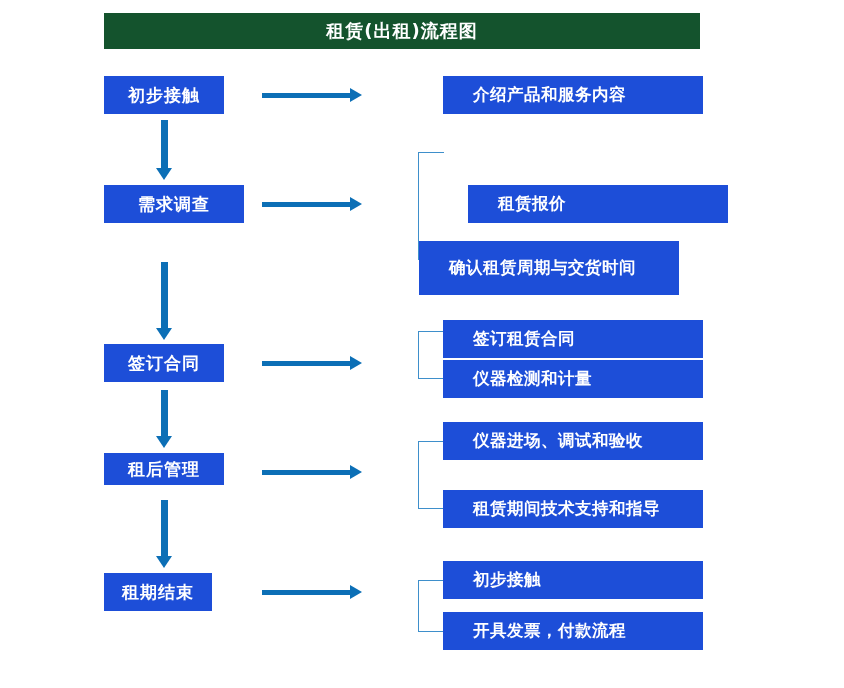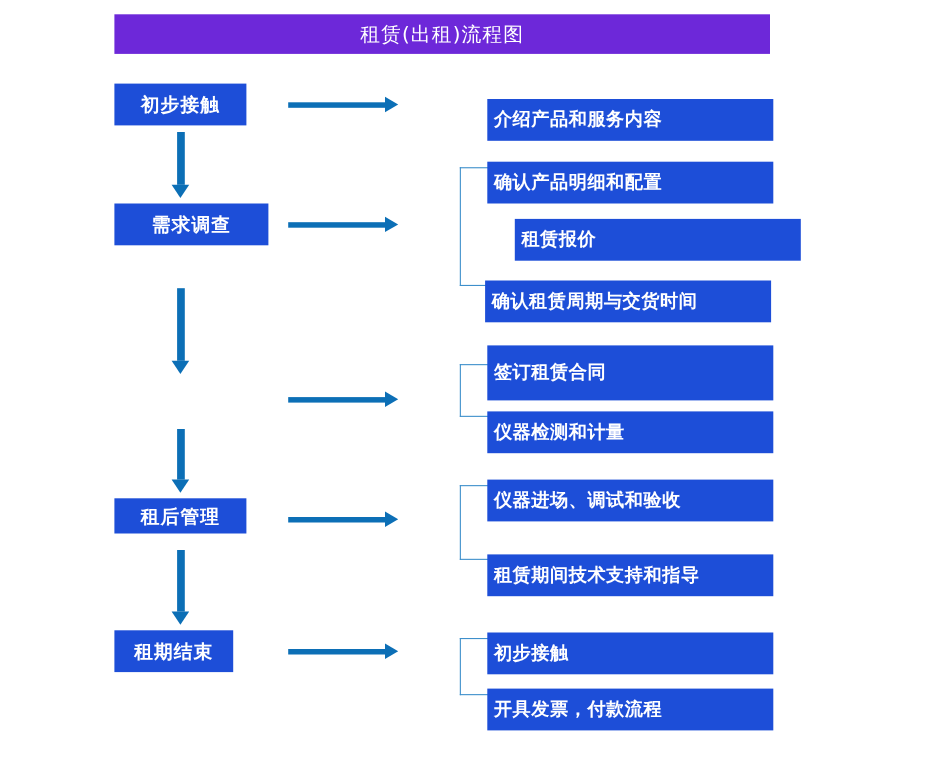--- a/index.html
+++ b/index.html
@@ -9,23 +9,23 @@
     background:#ffffff;
     font-family:"DejaVu Sans","Liberation Sans",sans-serif;
     overflow:hidden;
   }
   #canvas{position:relative;width:844px;height:688px;}
 
   
   .title-bar{
     position:absolute;
     display:flex;align-items:center;justify-content:center;
-    background:#6d28d9;
+    background:#14532d;
     color:#ffffff;
-    font-weight:normal;
+    font-weight:bold;
     letter-spacing:1px;
     white-space:nowrap;
   }
 
   
   .node{
     position:absolute;
     background:#1d4ed8;
     color:#ffffff;
     font-weight:bold;
@@ -34,24 +34,23 @@
     white-space:nowrap;
     box-sizing:border-box;
   }
   .node.stage{
     justify-content:center;
     font-size:17px;
     letter-spacing:1px;
   }
   .node.detail{
     justify-content:flex-start;
-    padding-left:6px;
+    padding-left:30px;
     font-size:16.5px;
     letter-spacing:0.5px;
-    margin-top:14px;
   }
 
   
   .h-arrow{position:absolute;}
   .h-arrow .shaft{
     position:absolute;
     left:0;top:50%;
     height:5px;margin-top:-2.5px;
     background:#0C6FB6;
   }
@@ -93,20 +92,21 @@
 </style>
 </head>
 <body>
 
 <div id="canvas">
 
   <div class="title-bar" style="left:104px;top:13px;width:596px;height:36px;font-size:18px;">租赁(出租)流程图</div>
 
   <div class="node stage" style="left:104px;top:76px;width:120px;height:38px;">初步接触</div>
   <div class="node stage" style="left:104px;top:185px;width:140px;height:38px;">需求调查</div>
+  <div class="node stage" style="left:104px;top:344px;width:120px;height:38px;">签订合同</div>
   <div class="node stage" style="left:104px;top:453px;width:120px;height:32px;">租后管理</div>
   <div class="node stage" style="left:104px;top:573px;width:108px;height:38px;">租期结束</div>
 
   <div class="v-arrow" style="left:156px;top:120px;width:16px;height:60px;">
     <div class="shaft" style="height:48px;"></div>
     <div class="head"></div>
   </div>
   <div class="v-arrow" style="left:156px;top:262px;width:16px;height:78px;">
     <div class="shaft" style="height:66px;"></div>
     <div class="head"></div>
@@ -141,25 +141,24 @@
     <div class="head"></div>
   </div>
 
   <div class="bracket" style="left:418px;top:152px;width:26px;height:108px;"></div>
   <div class="bracket" style="left:418px;top:331px;width:26px;height:48px;"></div>
   <div class="bracket" style="left:418px;top:441px;width:26px;height:68px;"></div>
   <div class="bracket" style="left:418px;top:580px;width:26px;height:52px;"></div>
 
   <div class="node detail" style="left:443px;top:76px;width:260px;height:38px;">介绍产品和服务内容</div>
 
-  <div class="node detail" style="left:443px;top:133px;width:260px;height:38px;">确认产品明细和配置</div>
   <div class="node detail" style="left:468px;top:185px;width:260px;height:38px;">租赁报价</div>
-  <div class="node detail" style="left:441px;top:241px;width:260px;height:38px;">确认租赁周期与交货时间</div>
+  <div class="node detail" style="left:419px;top:241px;width:260px;height:54px;">确认租赁周期与交货时间</div>
 
-  <div class="node detail" style="left:443px;top:300px;width:260px;height:50px;">签订租赁合同</div>
+  <div class="node detail" style="left:443px;top:320px;width:260px;height:38px;">签订租赁合同</div>
   <div class="node detail" style="left:443px;top:360px;width:260px;height:38px;">仪器检测和计量</div>
 
   <div class="node detail" style="left:443px;top:422px;width:260px;height:38px;">仪器进场、调试和验收</div>
   <div class="node detail" style="left:443px;top:490px;width:260px;height:38px;">租赁期间技术支持和指导</div>
 
   <div class="node detail" style="left:443px;top:561px;width:260px;height:38px;">初步接触</div>
   <div class="node detail" style="left:443px;top:612px;width:260px;height:38px;">开具发票，付款流程</div>
 
 </div>
 

